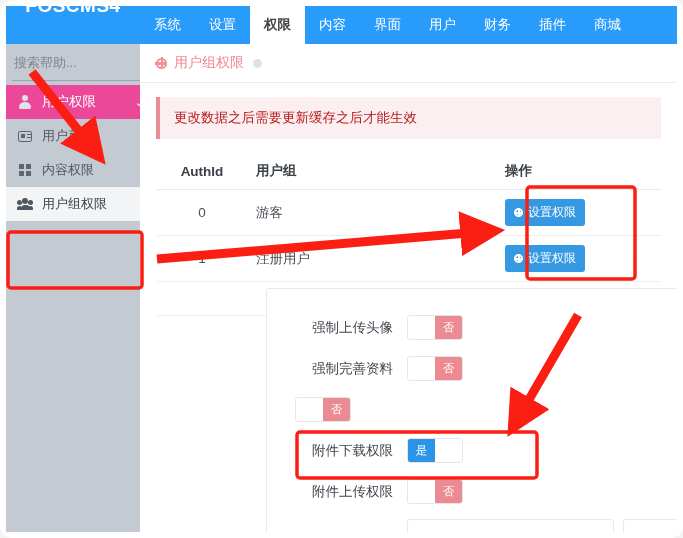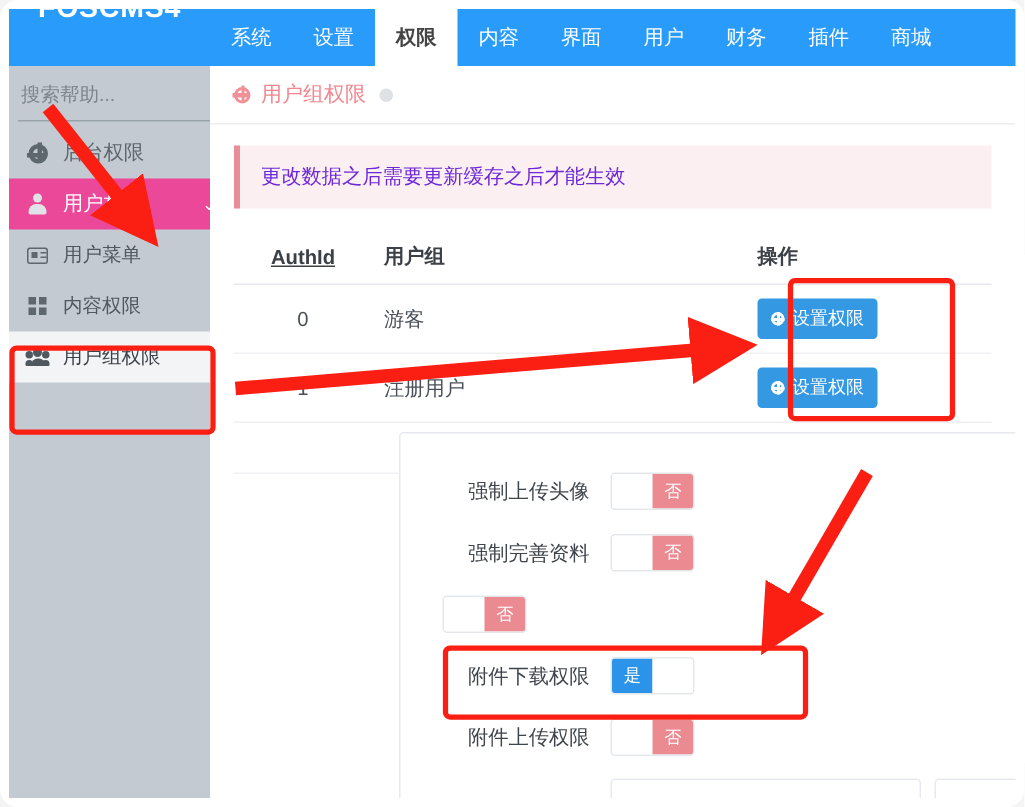--- a/index.html
+++ b/index.html
@@ -149,30 +149,30 @@
   .crumb-gear::before{left:2.6px;top:-2.7px;width:2.6px;height:11px;}
   .crumb-gear::after{left:-2.7px;top:2.6px;width:11px;height:2.6px;}
   .crumb-text{color:#f2868f;font-size:14px;}
   .crumb-dot{
     width:9px;height:9px;border-radius:50%;background:#dfe2e5;margin-left:9px;
   }
 
   .panel{padding:14px 16px 0 16px;}
   .alert{
     background:#fbeff1;border-left:4px solid #e98d97;
-    color:#6d28d9;font-size:13.5px;padding:12px 14px;box-sizing:border-box;
+    color:#b91c1c;font-size:13.5px;padding:12px 14px;box-sizing:border-box;
   }
 
   .tablewrap{padding:0 16px;margin-top:14px;}
   table.gt{width:100%;border-collapse:collapse;font-size:13px;}
   table.gt th{
     text-align:left;font-weight:700;color:#3c4148;font-size:13.5px;
     padding:9px 8px;border-bottom:1px solid #e6e8eb;
   }
-  table.gt th.c{text-align:center;text-decoration:underline;}
+  table.gt th.c{text-align:center;}
   table.gt td{
     padding:9px 8px;color:#4a5058;border-bottom:1px solid #eef0f2;font-size:13.5px;
   }
   table.gt td.c{text-align:center;}
   .col-authid{width:76px;}
   .col-group{width:auto;}
   .col-op{width:148px;}
   .btn-blue{
     display:inline-flex;align-items:center;gap:5px;
     background:#3498e2;color:#ffffff;border:0;border-radius:3px;
@@ -247,27 +247,20 @@
   <div class="sidebar">
     <div class="searchbox">
       <input type="text" placeholder="搜索帮助..." style="">
       <span class="mag">
             <i></i>
           </span>
     </div>
 
     <div class="menu">
 
-      <div class="menuitem">
-        <span class="mi-ico">
-          <span class="ic ic-gear"></span>
-        </span>
-        <span class="mi-label">后台权限</span>
-        <span class="chev">‹</span>
-      </div>
 
       <div class="menuitem active">
         <span class="mi-ico">
           <span class="ic ic-user" style="color:#dfe3e7"></span>
         </span>
         <span class="mi-label">用户权限</span>
         <span class="chev">⌄</span>
       </div>
 
       <div class="menuitem sub">

